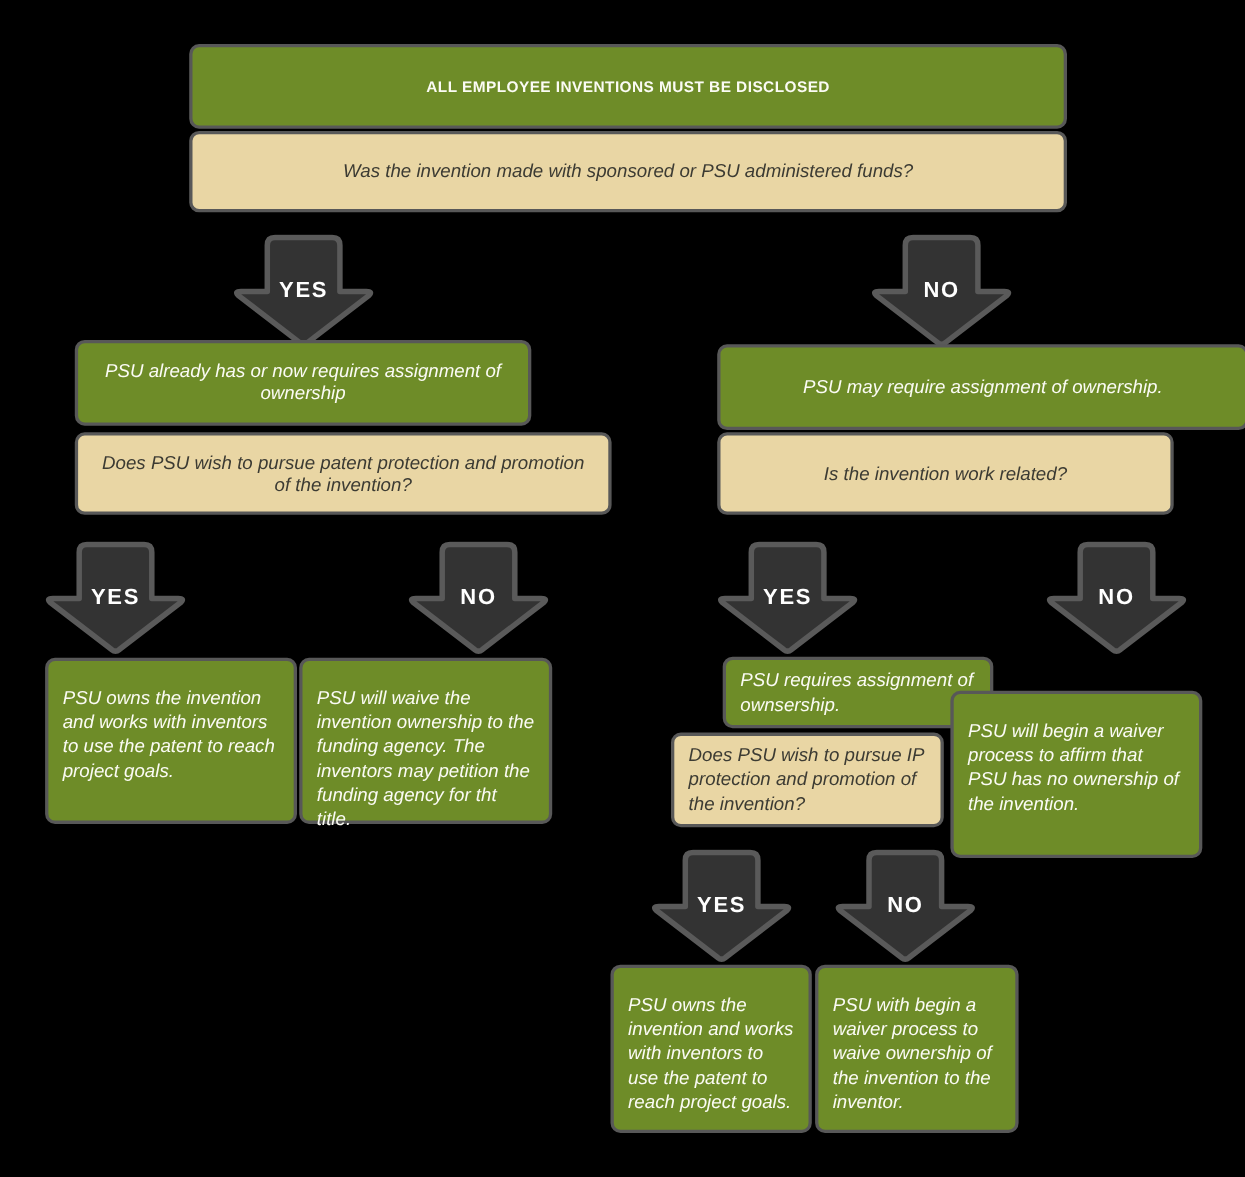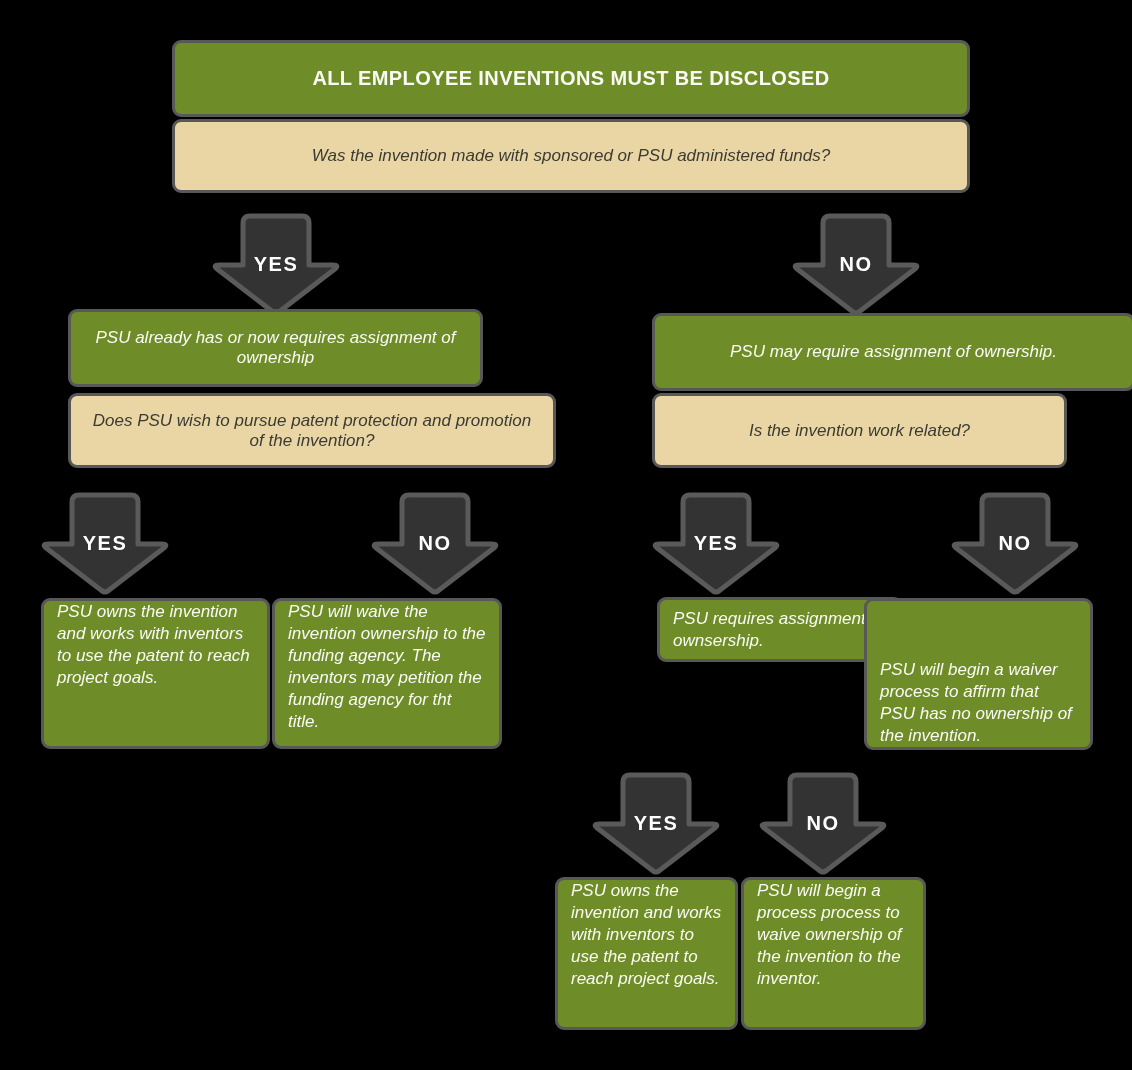--- a/index.html
+++ b/index.html
@@ -8,27 +8,27 @@
     font-family:"Liberation Sans", sans-serif; overflow:hidden;
   }
   .box {
     position:absolute; box-sizing:border-box;
     border:3px solid #585858; border-radius:9px;
     display:flex; align-items:center; justify-content:center;
     text-align:center;
   }
   .green { background:#6e8c28; color:#fbfbf4; }
   .tan   { background:#e9d6a4; color:#3c3b33; }
-  .title-text { font-weight:bold; font-size:20px; letter-spacing:.4px; font-style:normal; }
+  .title-text { font-weight:bold; font-size:14px; letter-spacing:.4px; font-style:normal; }
   .q      { font-style:italic; font-size:17px; padding:0 20px; }
   .q-bold { font-weight:normal; }
   .stmt   { font-style:italic; font-size:17px; padding:0 18px; }
   .outcome {
     align-items:flex-start; justify-content:flex-start; text-align:left;
-    padding:0 13px; font-style:italic; font-size:17px; line-height:22px;
+    padding:23px 13px; font-style:italic; font-size:17px; line-height:22px;
   }
   .left-text { align-items:flex-start; justify-content:flex-start; text-align:left;
     padding:8px 13px; line-height:22px; }
   .vcent { align-items:center; }
   .arrow { position:absolute; width:130px; height:104px;margin-top:12px; }
   .arrow svg { position:absolute; left:0; top:0; width:100%; height:100%; }
   .arrow .lbl {
     position:absolute; left:50%; top:50%; transform:translate(-50%,-52%);
     color:#ffffff; font-weight:bold; font-size:20px; letter-spacing:1.5px;
   }
@@ -100,38 +100,41 @@
   <div class="box green outcome" style="left:41px; top:598px; width:229px; height:151px;">
     <span>PSU owns the invention and works with inventors to use the patent to reach project goals.</span>
   </div>
   <div class="box green outcome" style="left:272px; top:598px; width:230px; height:151px;">
     <span>PSU will waive the invention ownership to the funding agency. The inventors may petition the funding agency for tht title.</span>
   </div>
 
   <div class="box green stmt left-text vcent" style="left:609px; top:597px; width:246px; height:65px; padding-left:13px; padding-right:13px;margin-left:48px;">
     <span>PSU requires assignment of ownsership.</span>
   </div>
+  <div class="box tan q left-text vcent" style="left:610px; top:666px; width:248px; height:86px; padding-left:13px; padding-right:13px;">
+    <span>Does PSU wish to pursue IP protection and promotion of the invention?</span>
+  </div>
 
-  <div class="box green outcome" style="left:864px; top:598px; width:229px; height:152px;align-items:flex-end;">
+  <div class="box green outcome" style="left:864px; top:628px; width:229px; height:152px;">
     <span>PSU will begin a waiver process to affirm that PSU has no ownership of the invention.</span>
   </div>
 
   <div class="arrow" style="left:591px; top:760px;">
     <svg viewBox="0 0 130 104">
       <path d="M39 3 L91 3 Q98 3 98 10 L98 52 L122 52 Q128 52 124.5 55.5 L68.5 98.5 Q65 101.5 61.5 98.5 L5.5 55.5 Q2 52 8 52 L32 52 L32 10 Q32 3 39 3 Z" fill="#333333" stroke="#5a5a5a" stroke-width="5" stroke-linejoin="round"></path>
     </svg>
     <span class="lbl">YES</span>
   </div>
   <div class="arrow" style="left:758px; top:760px;">
     <svg viewBox="0 0 130 104">
       <path d="M39 3 L91 3 Q98 3 98 10 L98 52 L122 52 Q128 52 124.5 55.5 L68.5 98.5 Q65 101.5 61.5 98.5 L5.5 55.5 Q2 52 8 52 L32 52 L32 10 Q32 3 39 3 Z" fill="#333333" stroke="#5a5a5a" stroke-width="5" stroke-linejoin="round"></path>
     </svg>
     <span class="lbl">NO</span>
   </div>
 
   <div class="box green outcome" style="left:555px; top:877px; width:183px; height:153px;">
     <span>PSU owns the invention and works with inventors to use the patent to reach project goals.</span>
   </div>
   <div class="box green outcome" style="left:741px; top:877px; width:185px; height:153px;">
-    <span>PSU will begin a process process to waive ownership of the invention to the inventor.</span>
+    <span>PSU with begin a waiver process to waive ownership of the invention to the inventor.</span>
   </div>
 
 </div>
 
 </body></html>

